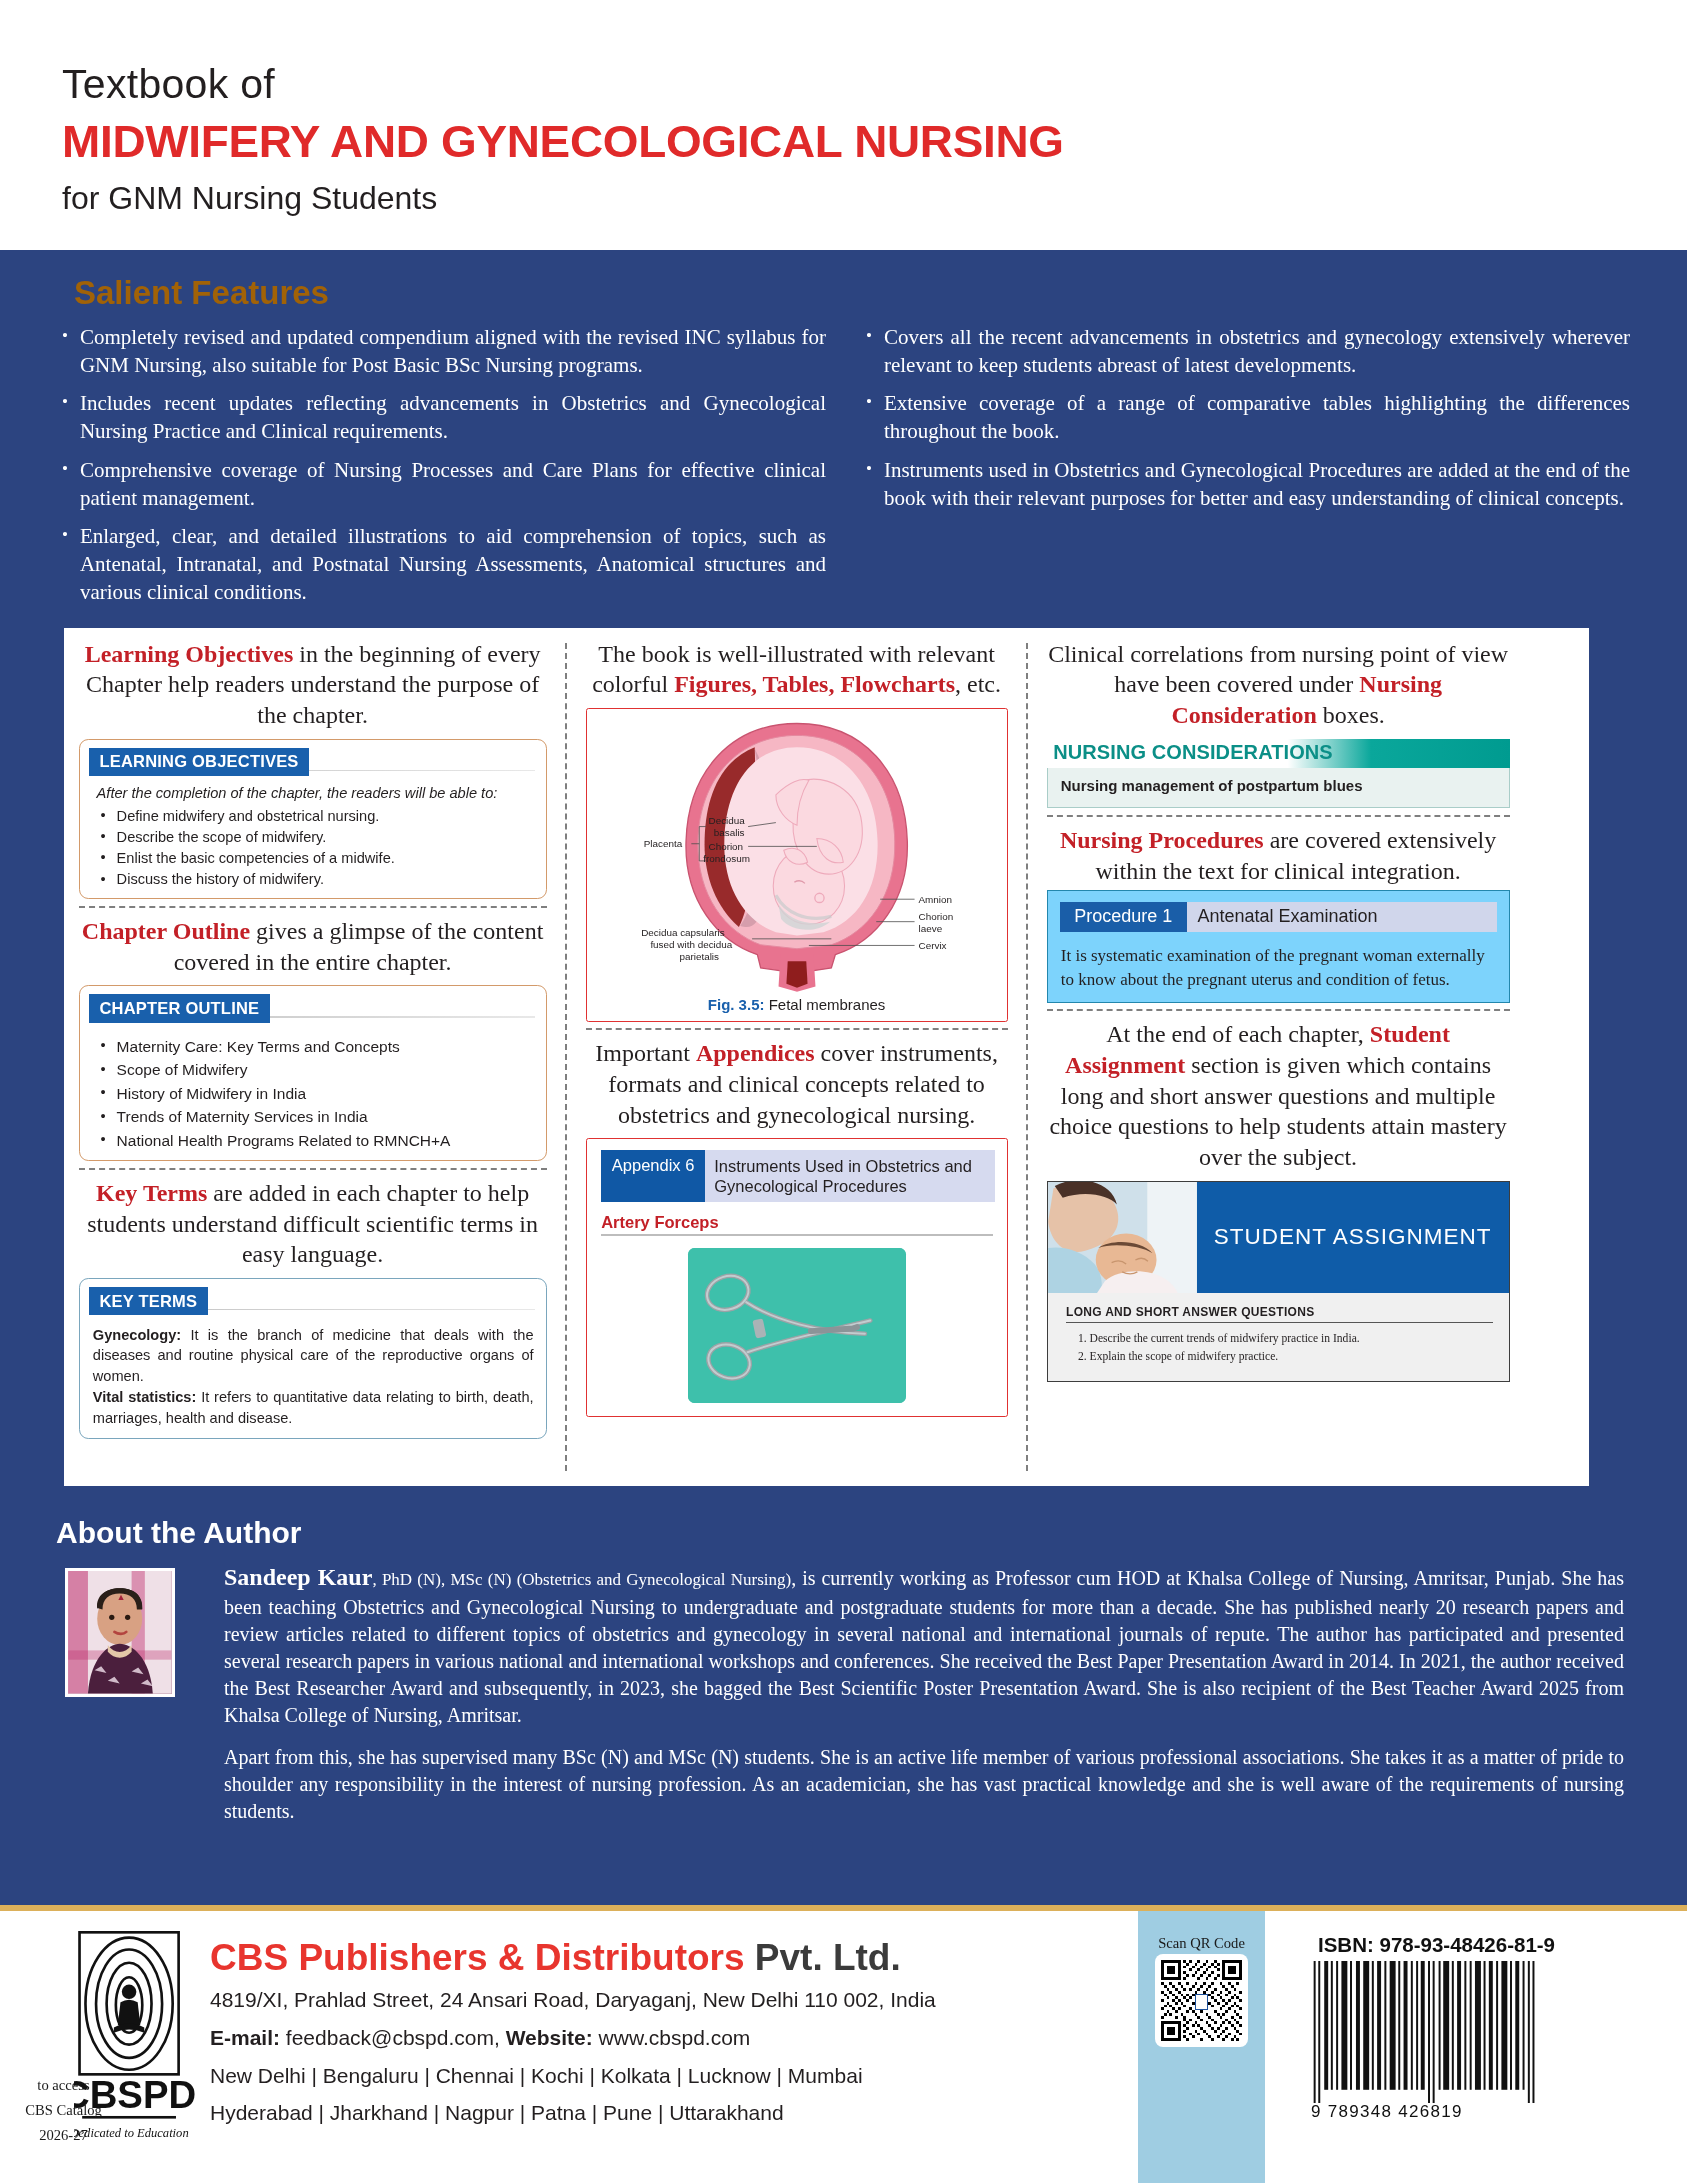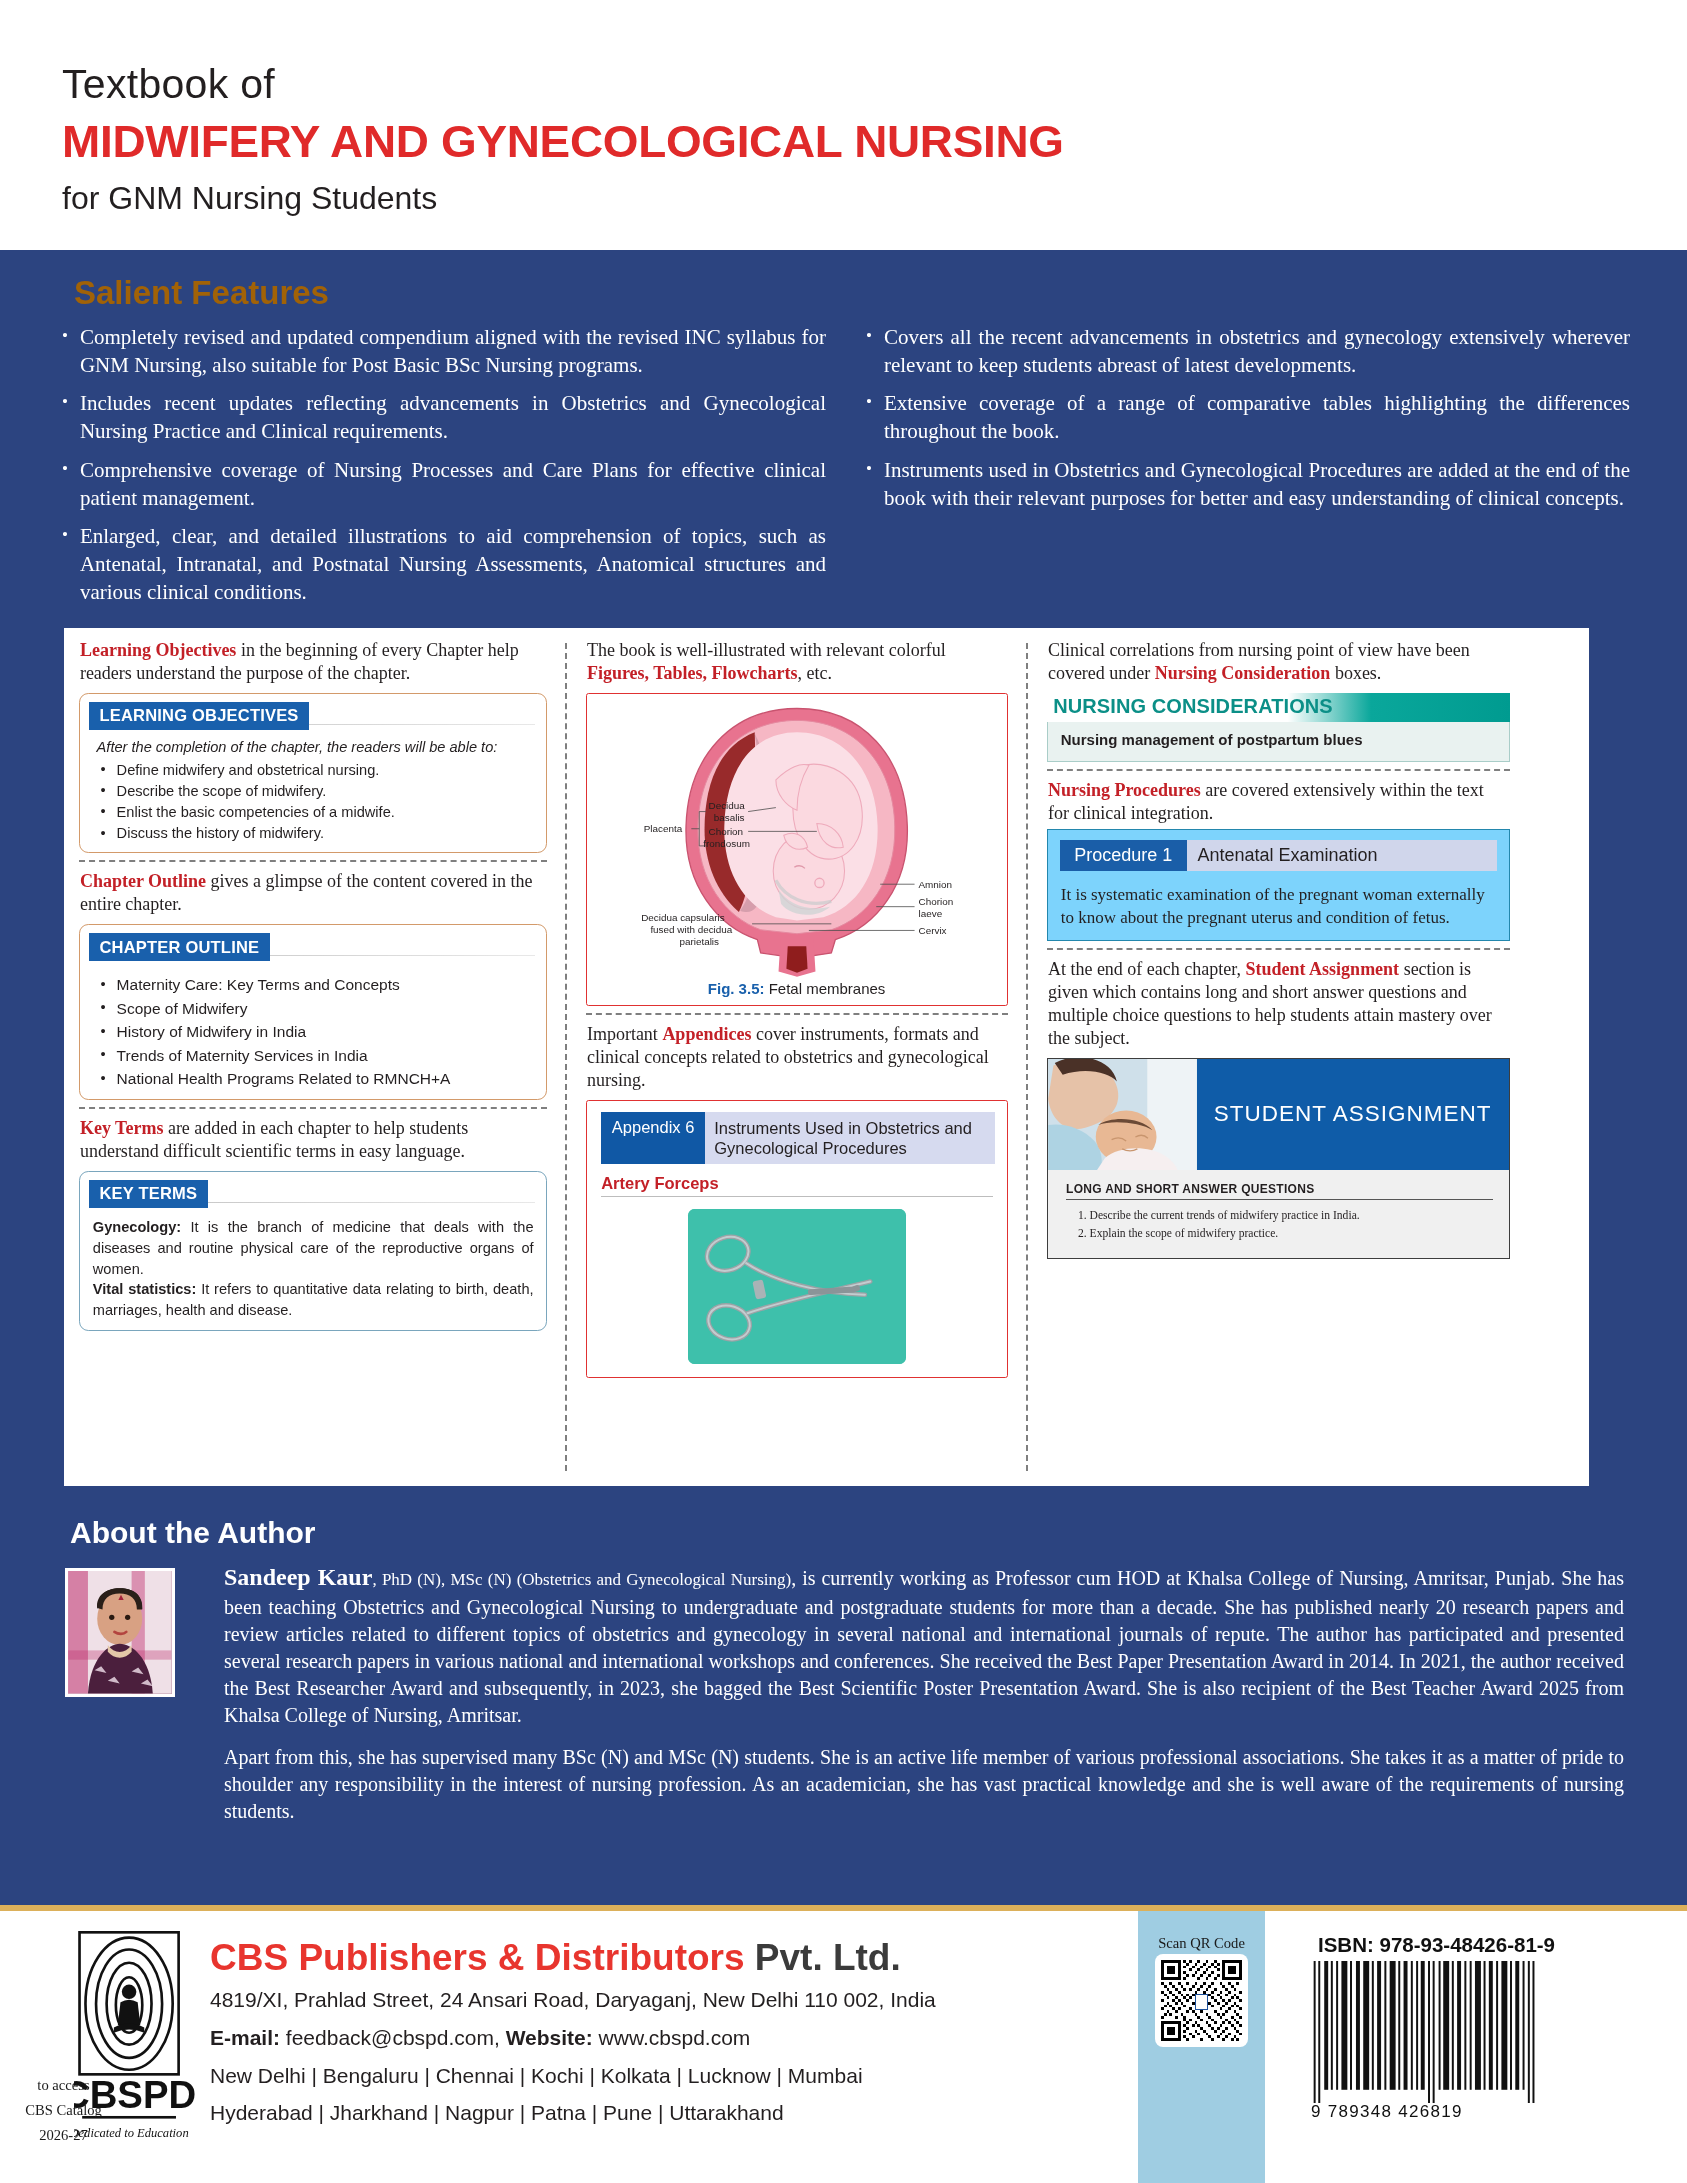--- a/index.html
+++ b/index.html
@@ -78,21 +78,21 @@
   .pcol.c1 { width: 468px; }
   .pcol.c2 { width: 422px; }
   .pcol.c3 { width: 463px; }
   .vdiv {
     width: 0; border-left: 2px dashed #7f7f7f;
     margin: 4px 18.5px 4px 18.5px; height: calc(100% - 8px);
   }
   .hdiv { border-top: 2px dashed #7f7f7f; margin: 6.6px 0 8px 0; }
 
   .cap {
-    text-align: left; font-size: 18px; line-height: 1.28; color: #231f20;
+    text-align: center; font-size: 24px; line-height: 1.28; color: #231f20;
     padding: 0 1.3px;
   }
   .cap .hl { color: #c32027; font-weight: bold; }
 
   
   .box-orange {
     border: 1.7px solid #d39a6a; border-radius: 9.3px;
     margin-top: 8px; padding: 0 0 8px 0; background: #fff;
     position: relative;
   }
@@ -220,21 +220,21 @@
   .sa-qhdr {
     font-family: "Liberation Sans", sans-serif; font-weight: bold; font-size: 12px;
     color: #231f20; margin: 4px 16px 3.3px 18.5px; letter-spacing: 0.3px;
   }
   .sa-rule { height: 1px; background: #555; margin: 0 16px 6.6px 18.5px; }
   .sa-list { margin: 0 16px 0 42px; }
   .sa-list li { font-size: 11.6px; line-height: 1.6; color: #231f20; }
 
   
   .ata-title {
-    position: absolute; left: 70px; top: 1516px;
+    position: absolute; left: 56px; top: 1516px;
     font-family: "Liberation Sans", sans-serif; font-weight: bold;
     font-size: 30px; color: #ffffff;
   }
   .ata-photo {
     position: absolute; left: 65px; top: 1568px; width: 110px; height: 129px;
     background: #fff; padding: 3.3px;
   }
   .ata-photo-inner {
     width: 100%; height: 100%; position: relative; overflow: hidden;
     background: linear-gradient(135deg,#e8d2dd 0%, #d8b6c6 40%, #c4a0b2 100%);

